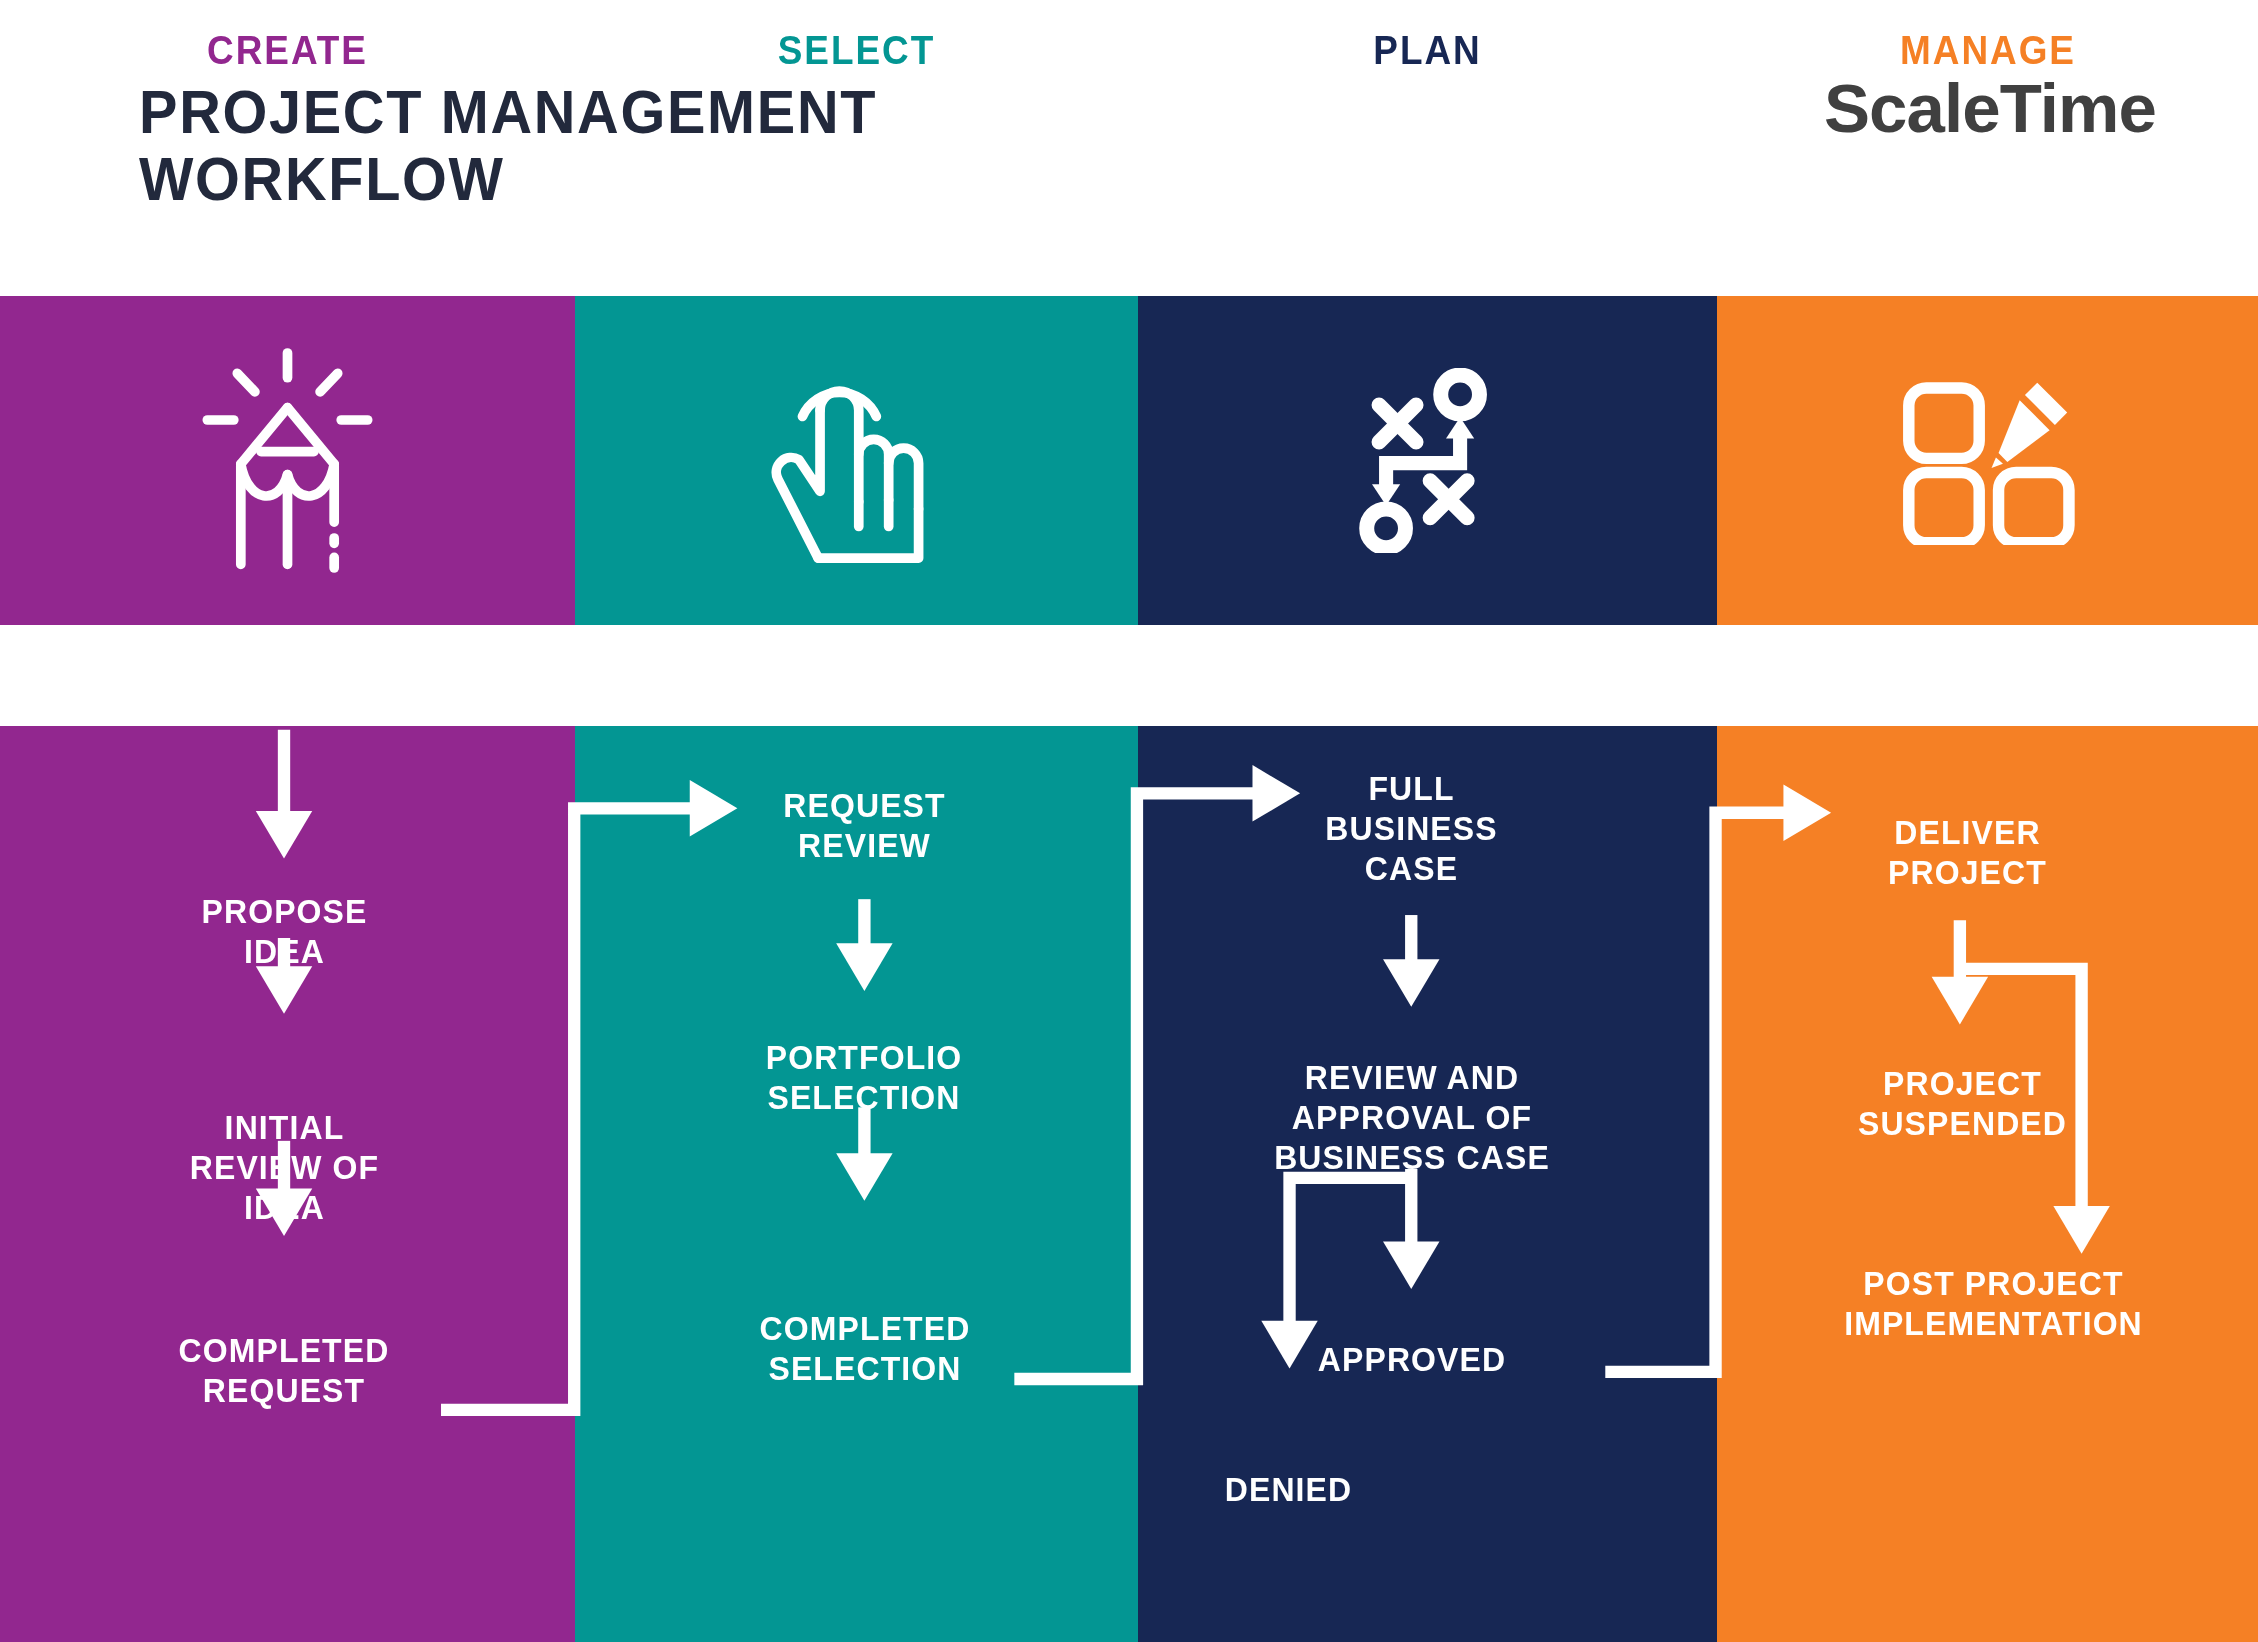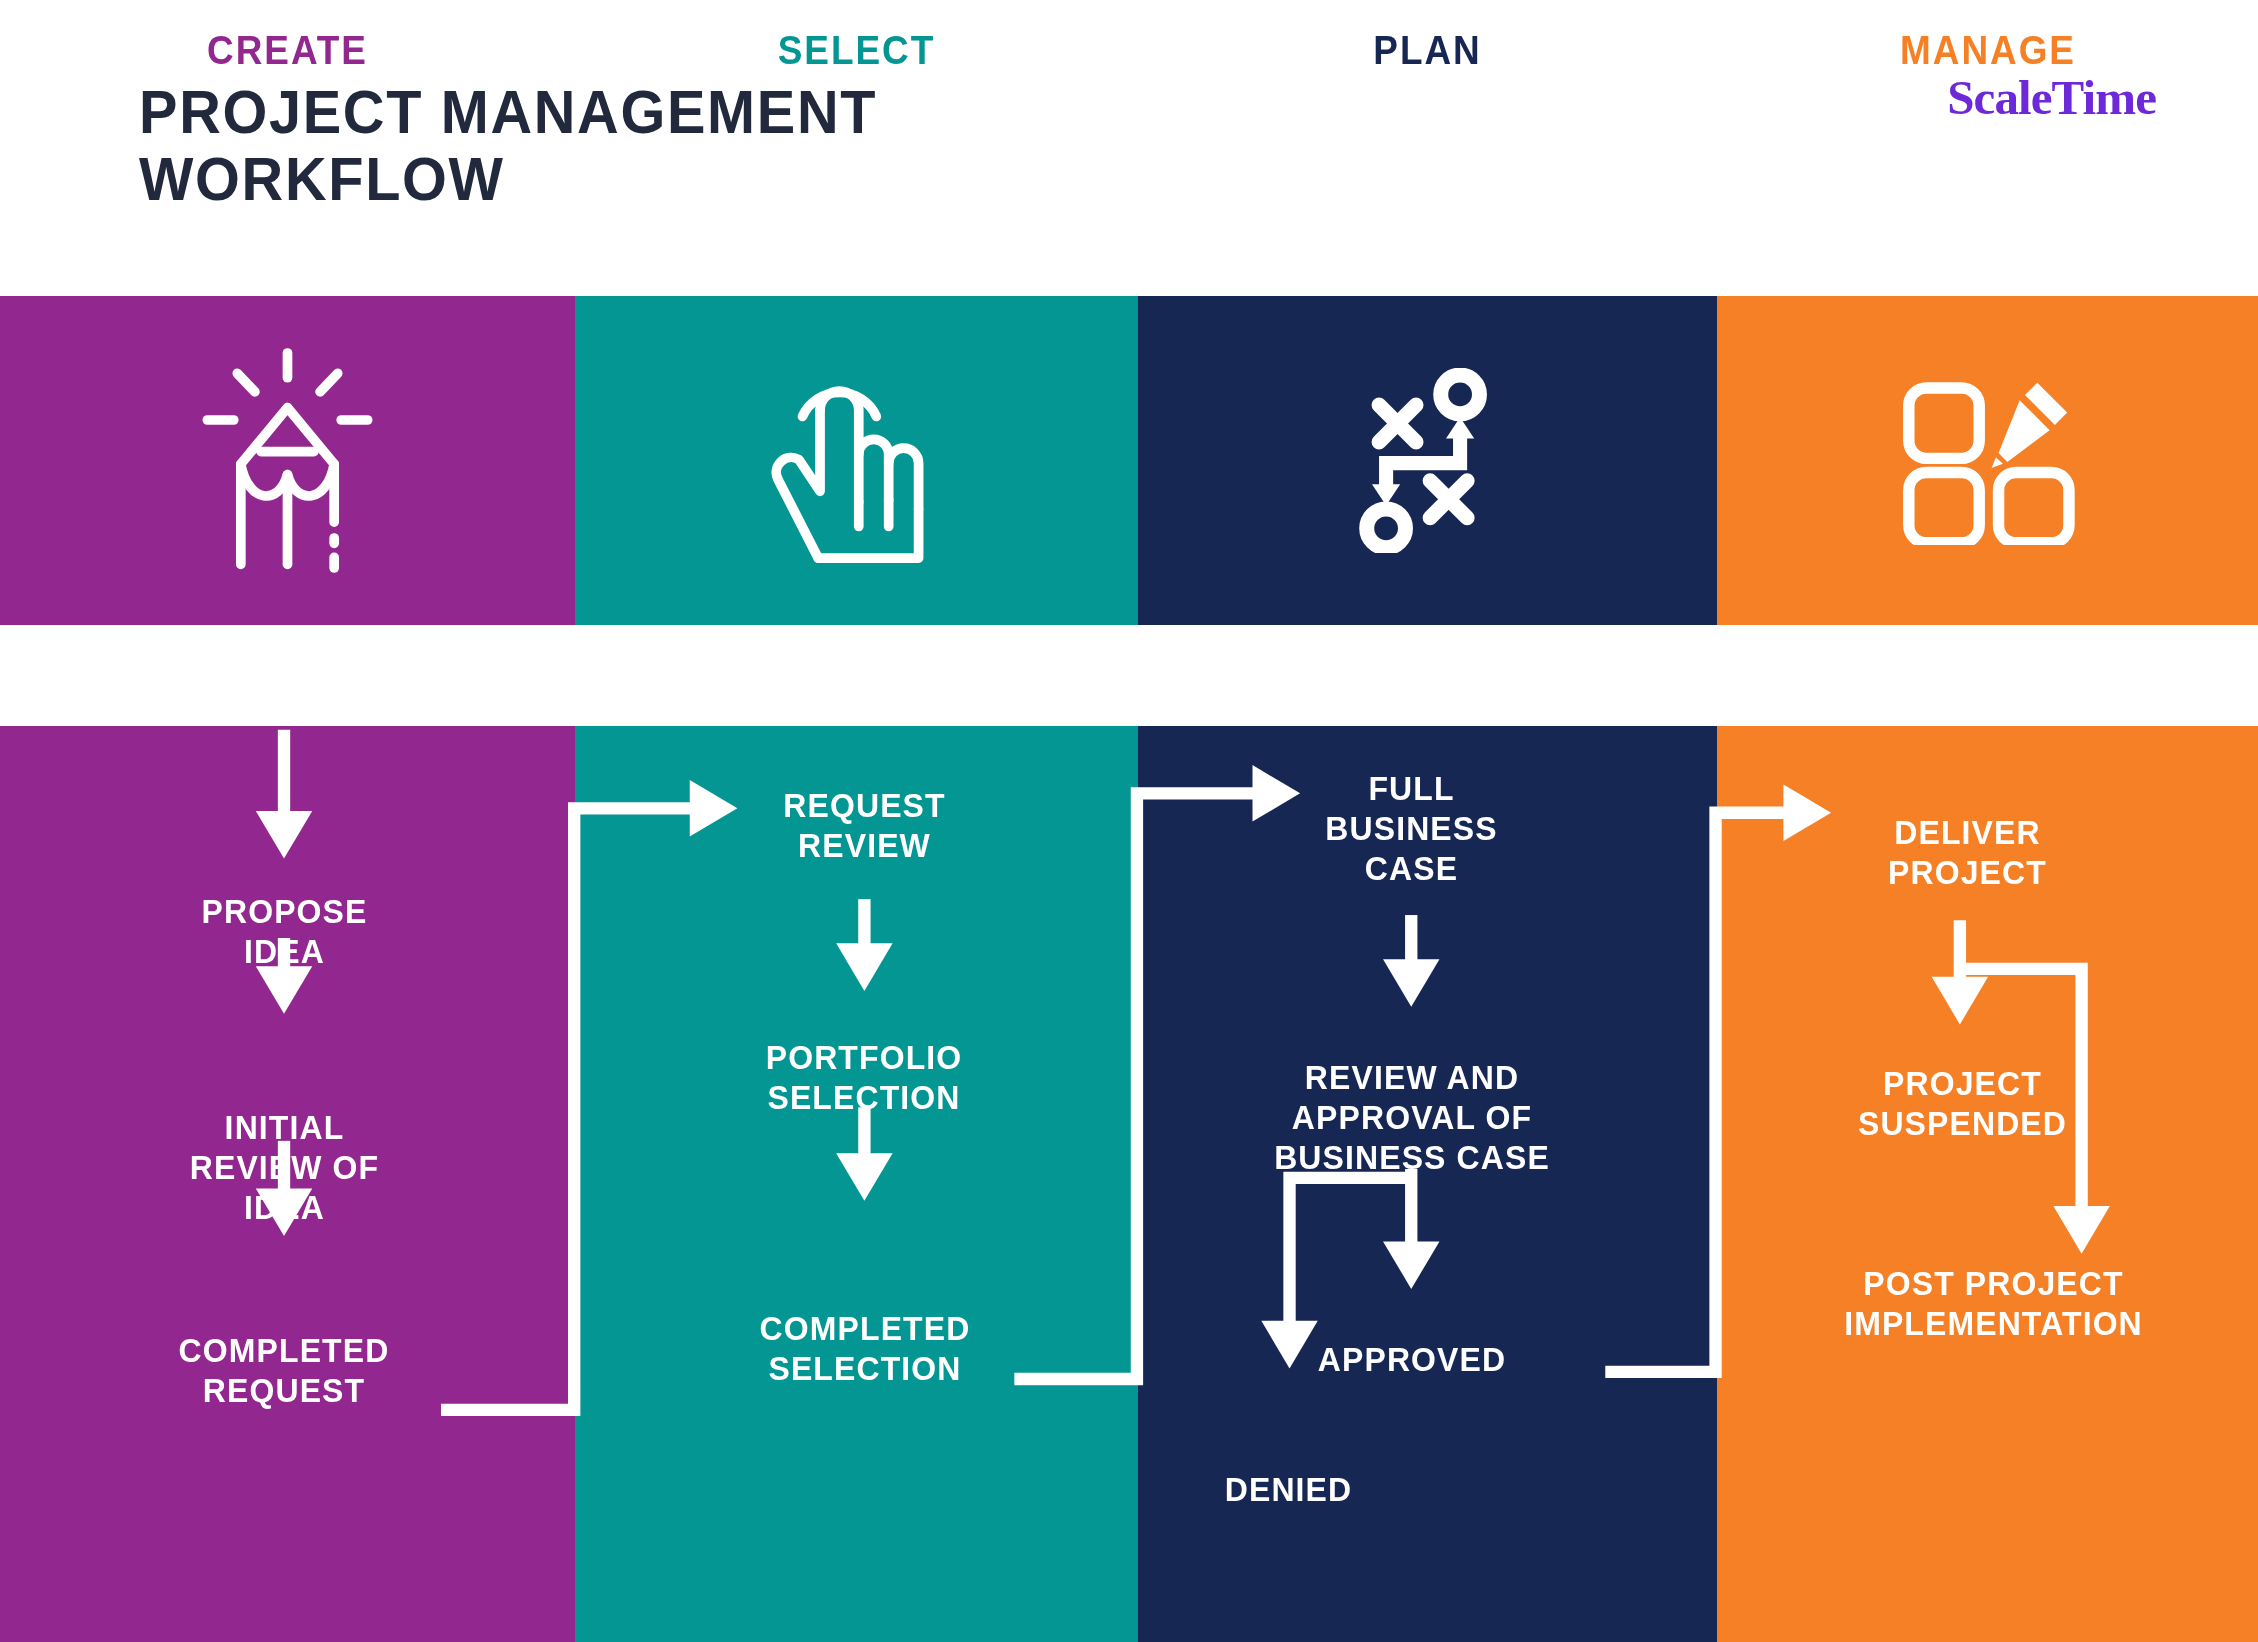--- a/index.html
+++ b/index.html
@@ -28,25 +28,25 @@
     line-height:1.08;
     letter-spacing:1.8px;
     color:#22293c;
     text-transform:uppercase;
     transform:scaleX(0.93);
     transform-origin:left top;
     white-space:pre-line;
   }
   .logo{
     position:absolute; right:102px; top:69px;
-    font-family:Liberation Serif, serif;
-    font-weight:bold;
-    font-size:49px;
+    font-family:Liberation Sans, sans-serif;
+    font-weight:bold;
+    font-size:69px;
     letter-spacing:-0.9px;
-    color:#6d28d9;
+    color:#404040;
     white-space:nowrap;
   }
 
   
   .band{position:absolute;}
   .band.icons{top:296px; height:329px;}
   .band.flow{top:726px; height:917px;}
 
   .col0{left:0px;    width:575px;}
   .col1{left:575px;  width:563px;}

